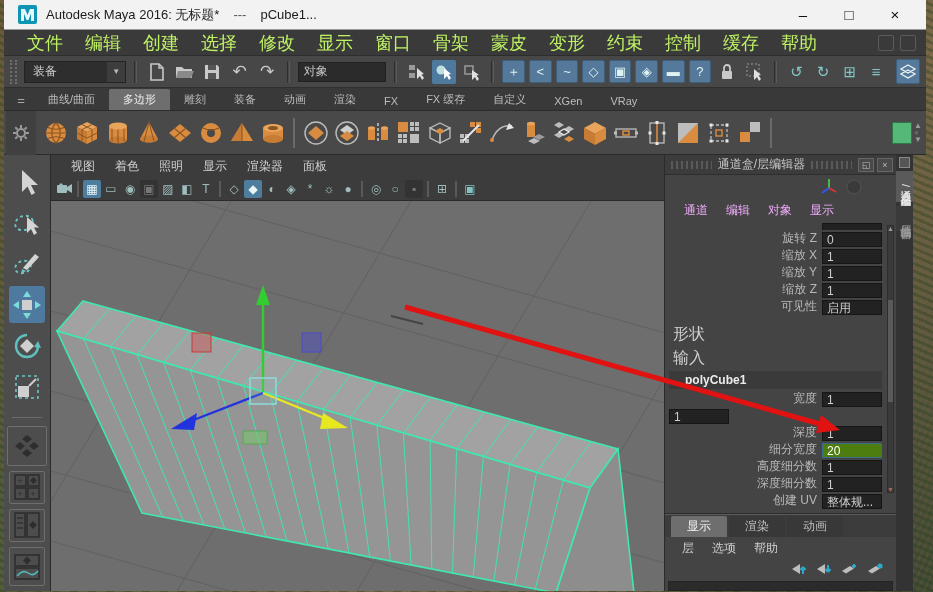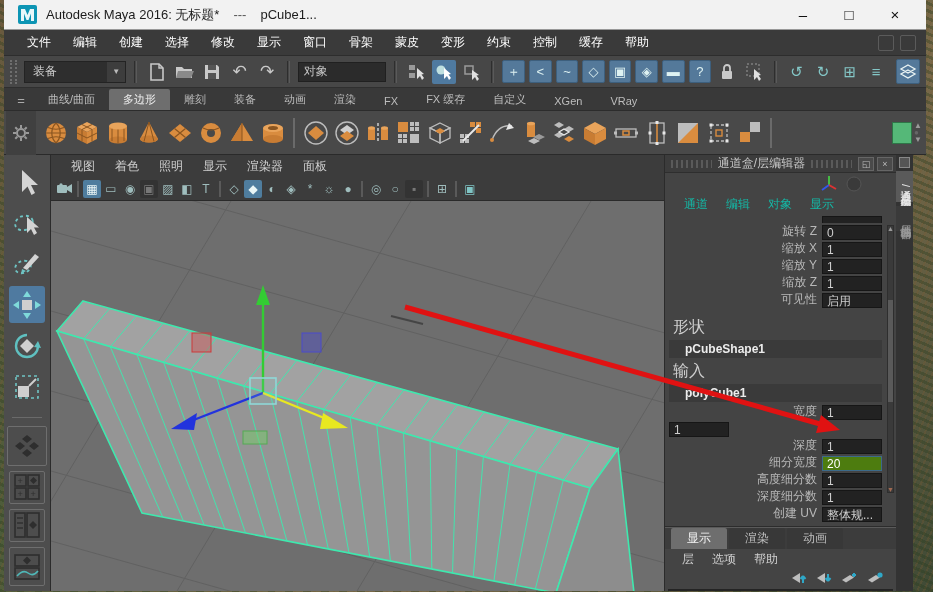--- a/index.html
+++ b/index.html
@@ -10,21 +10,21 @@
     linear-gradient(135deg,#6b5a3f,#4d5c3a 35%,#7a6a4a 65%,#3f4a35);}
   .win{position:absolute;left:4px;top:0;width:922px;height:592px;display:flex;flex-direction:column;}
   
   .titlebar{height:30px;background:#f2f2f2;display:flex;align-items:center;padding:0 8px 0 14px;border-bottom:1px solid #999;}
   .title-text{font-size:13px;color:#1c1c1c;margin-left:9px;white-space:nowrap;}
   .title-sep{color:#555;margin:0 14px;font-size:13px;}
   .winctl{margin-left:auto;display:flex;align-items:center;gap:0;}
   .winctl span{width:46px;text-align:center;font-size:15px;color:#111;cursor:default;line-height:30px;}
   
   .menubar{height:26px;background:#3a3a3a;display:flex;align-items:center;padding-left:12px;gap:0;border-bottom:1px solid #2d2d2d;}
-  .menubar .mi{color:#ffffff;font-size:12px;padding:11px 11px;height:100%;display:flex;align-items:center;}
+  .menubar .mi{color:#bef264;font-size:18px;padding:11px 11px;height:100%;display:flex;align-items:center;}
   .mb-right{margin-left:auto;display:flex;gap:6px;margin-right:10px;}
   .mb-ric{width:16px;height:16px;border:1px solid #6a6a6a;border-radius:2px;opacity:.7;}
   
   .toolbar{height:32px;background:#474747;display:flex;align-items:center;gap:4px;padding:0 6px;border-bottom:1px solid #2f2f2f;}
   .grip{width:7px;height:24px;border-left:2px dotted #6e6e6e;border-right:2px dotted #6e6e6e;margin-right:3px;}
   .dd{width:104px;height:22px;background:#2e2e2e;border:1px solid #232323;display:flex;align-items:center;color:#cfcfcf;font-size:12px;padding-left:8px;}
   .dd .arr{margin-left:auto;width:18px;height:20px;background:#3d3d3d;color:#bbb;font-size:8px;display:flex;align-items:center;justify-content:center;}
   .vsep{width:3px;height:22px;border-left:1px solid #2e2e2e;border-right:1px solid #5a5a5a;margin:0 4px;}
   .tbtn{width:24px;height:24px;display:flex;align-items:center;justify-content:center;color:#c9c9c9;font-size:17px;border-radius:2px;}
   .tbtn svg{display:block;}
@@ -64,21 +64,21 @@
   .vpsep{width:2px;height:16px;background:#5a5a5a;margin:0 3px;}
   .scene{position:relative;flex:1;background:#6e6e6e;overflow:hidden;}
   
   .panel{width:231px;background:#444;display:flex;flex-direction:column;font-size:12px;position:relative;}
   .pn-title{height:20px;background:#3c3c3c;display:flex;align-items:center;border-bottom:1px solid #2e2e2e;}
   .pn-grip{flex:1;height:8px;margin:0 6px;background:repeating-linear-gradient(90deg,#5a5a5a 0 2px,transparent 2px 5px);}
   .pn-title-text{color:#c8c8c8;font-size:12px;white-space:nowrap;}
   .pn-btn{width:16px;height:14px;border:1px solid #666;color:#bbb;font-size:9px;display:flex;align-items:center;justify-content:center;margin-right:3px;background:#4a4a4a;}
   .pn-gizmo{height:24px;display:flex;align-items:center;justify-content:flex-end;padding-right:34px;gap:8px;}
   .cb-menu{height:22px;display:flex;align-items:center;padding-left:10px;gap:0;}
-  .cb-menu .mi{color:#14b8a6;font-size:12px;padding:0 9px;}
+  .cb-menu .mi{color:#f0abfc;font-size:12px;padding:0 9px;}
   .cb-rows{padding:2px 14px 0 4px;position:relative;}
   .cb-row{display:flex;align-items:flex-end;height:17px;}
   .cb-label{flex:1;text-align:right;color:#b8b8b8;margin-right:5px;white-space:nowrap;overflow:hidden;}
   .cb-value{width:60px;height:15px;background:#222;border:1px solid #161616;color:#cfcfcf;padding:0 4px;line-height:15px;white-space:nowrap;overflow:hidden;}
   .cb-value.hl{background:#4d7c0f;border-color:#3c6a8a;color:#fff;}
   .cb-partial{height:7px;overflow:hidden;display:flex;justify-content:flex-end;}
   .cb-partial .stub{width:60px;height:15px;background:#222;border:1px solid #161616;margin-right:0;}
   .cb-head{color:#cfcfcf;padding:2px 0 1px 4px;font-size:16px;}
   .cb-node{background:#3a3a3a;color:#ececec;font-weight:bold;padding:2px 0 2px 16px;margin:1px 0;}
   .cb-scroll{position:absolute;right:2px;top:70px;width:7px;height:268px;background:#3a3a3a;border:1px solid #2e2e2e;}
@@ -725,21 +725,20 @@
         </div>
         <div class="cb-row">
           <span class="cb-label">缩放 Z</span>
           <span class="cb-value">1</span>
         </div>
         <div class="cb-row">
           <span class="cb-label">可见性</span>
           <span class="cb-value">启用</span>
         </div>
         <div class="cb-head" style="margin-top:7px">形状</div>
-        <div class="cb-node">pCubeShape1</div>
         <div class="cb-head">输入</div>
         <div class="cb-node">polyCube1</div>
         <div class="cb-row">
           <span class="cb-label">宽度</span>
           <span class="cb-value">1</span>
         </div>
         <div class="cb-row">
           <span class="cb-value">1</span>
         </div>
         <div class="cb-row">

